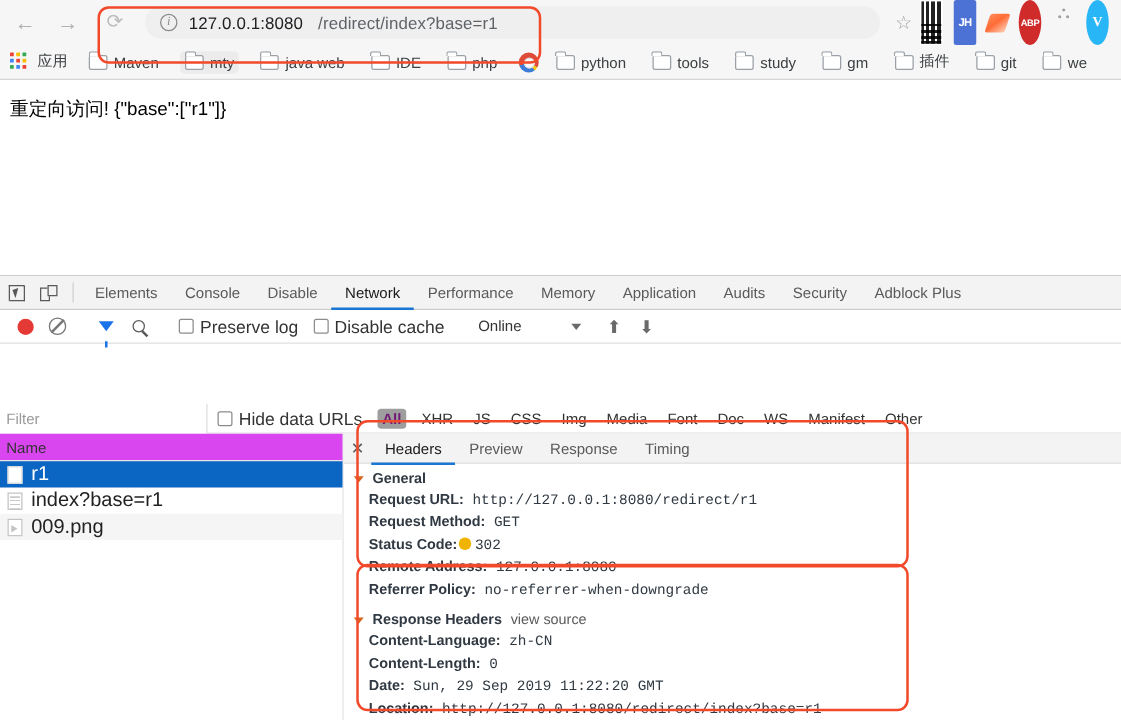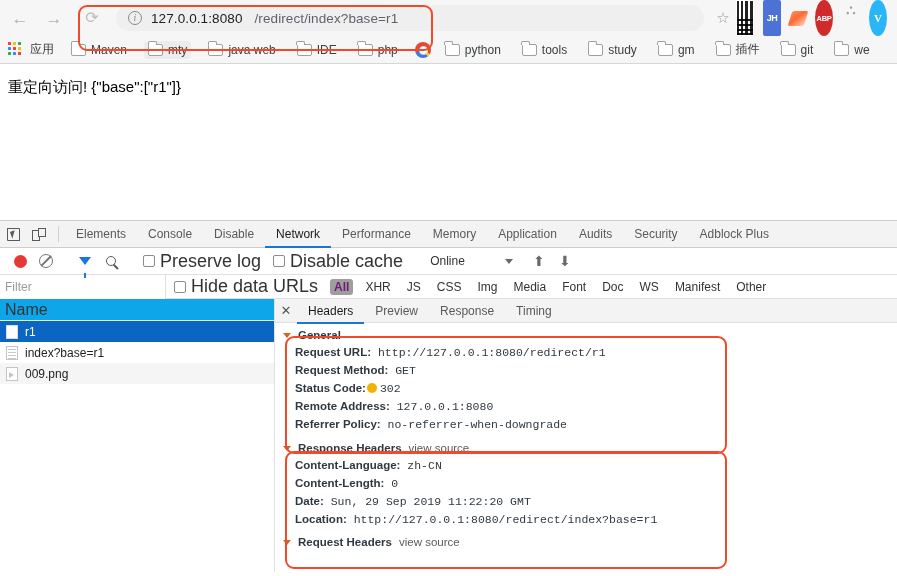--- a/index.html
+++ b/index.html
@@ -219,60 +219,61 @@
   }
   .search-ico::after {
     content: ""; position: absolute; right: -4px; bottom: -3px;
     width: 6px; height: 1.6px; background: #5a5a5a; transform: rotate(45deg);
   }
   .tb-item { display: flex; align-items: center; padding: 0 6px; }
   .cbx {
     width: 12px; height: 12px; border: 1px solid #8c8c8c;
     background: #fff; border-radius: 2px; flex: none; margin-right: 5px;
   }
-  .tb-label { font-size: 18px; color: #333; white-space: nowrap; }
+  .tb-label { font-size: 14px; color: #333; white-space: nowrap; }
   .throttle {
     font-size: 12px; color: #333; display: flex; align-items: center;
     gap: 40px; padding-left: 8px;
   }
   .caret-dn {
     width: 0; height: 0; border-left: 4.5px solid transparent;
     border-right: 4.5px solid transparent; border-top: 5px solid #6a6a6a;
   }
   .arrow-up, .arrow-dn {
     width: 14px; height: 14px; position: relative; color: #6a6a6a;
     font-size: 14px; text-align: center; line-height: 14px;
   }
 
   .filter-bar {
     height: 24px; display: flex; align-items: center;
     border-bottom: 1px solid #e0e0e0;
+    margin-top: 48px;
   }
   .filter-input {
     width: 166px; height: 24px; border: none; outline: none;
     border-right: 1px solid #e0e0e0;
     font-size: 12px; color: #333; padding-left: 5px;
     font-family: "Liberation Sans", sans-serif; background: #fff;
   }
   .filter-input::placeholder { color: #9a9a9a; }
   .hide-urls { display: flex; align-items: center; padding: 0 8px; }
   .type-chips { display: flex; align-items: center; gap: 8px; padding-left: 4px; }
   .chip { font-size: 12px; color: #333; padding: 1px 4px; border-radius: 3px; }
   .chip.active { background: #9e9e9e; color: #701a75; font-weight: bold; }
 
   .net-body { display: flex; height: 273px; }
   .req-panel { width: 275px; border-right: 1px solid #e0e0e0; background: #fff; }
   .req-head {
     height: 22px; display: flex; align-items: center; padding-left: 5px;
-    font-size: 16px; color: #333; border-bottom: 1px solid #e8e8e8;
-    background: #0ea5e9;
+    font-size: 12px; color: #333; border-bottom: 1px solid #e8e8e8;
+    background: #d946ef;
   }
   .req-row {
     height: 21px; display: flex; align-items: center; padding-left: 6px;
-    font-size: 12px; color: #222; gap: 7px;
+    font-size: 16px; color: #222; gap: 7px;
   }
   .req-row.selected { background: #0b65c2; color: #fff; }
   .req-row.alt { background: #f5f5f5; }
   .file-ico { width: 12px; height: 14px; flex: none; position: relative; }
   .file-ico.blank { background: #fff; border: 1px solid #dcdcdc; }
   .file-ico.doc {
     background: #fff; border: 1px solid #c4c4c4;
     background-image: repeating-linear-gradient(#c9c9c9 0 1px, transparent 1px 3px);
     background-position: 1px 2px; background-size: 8px 10px; background-repeat: no-repeat;
   }

